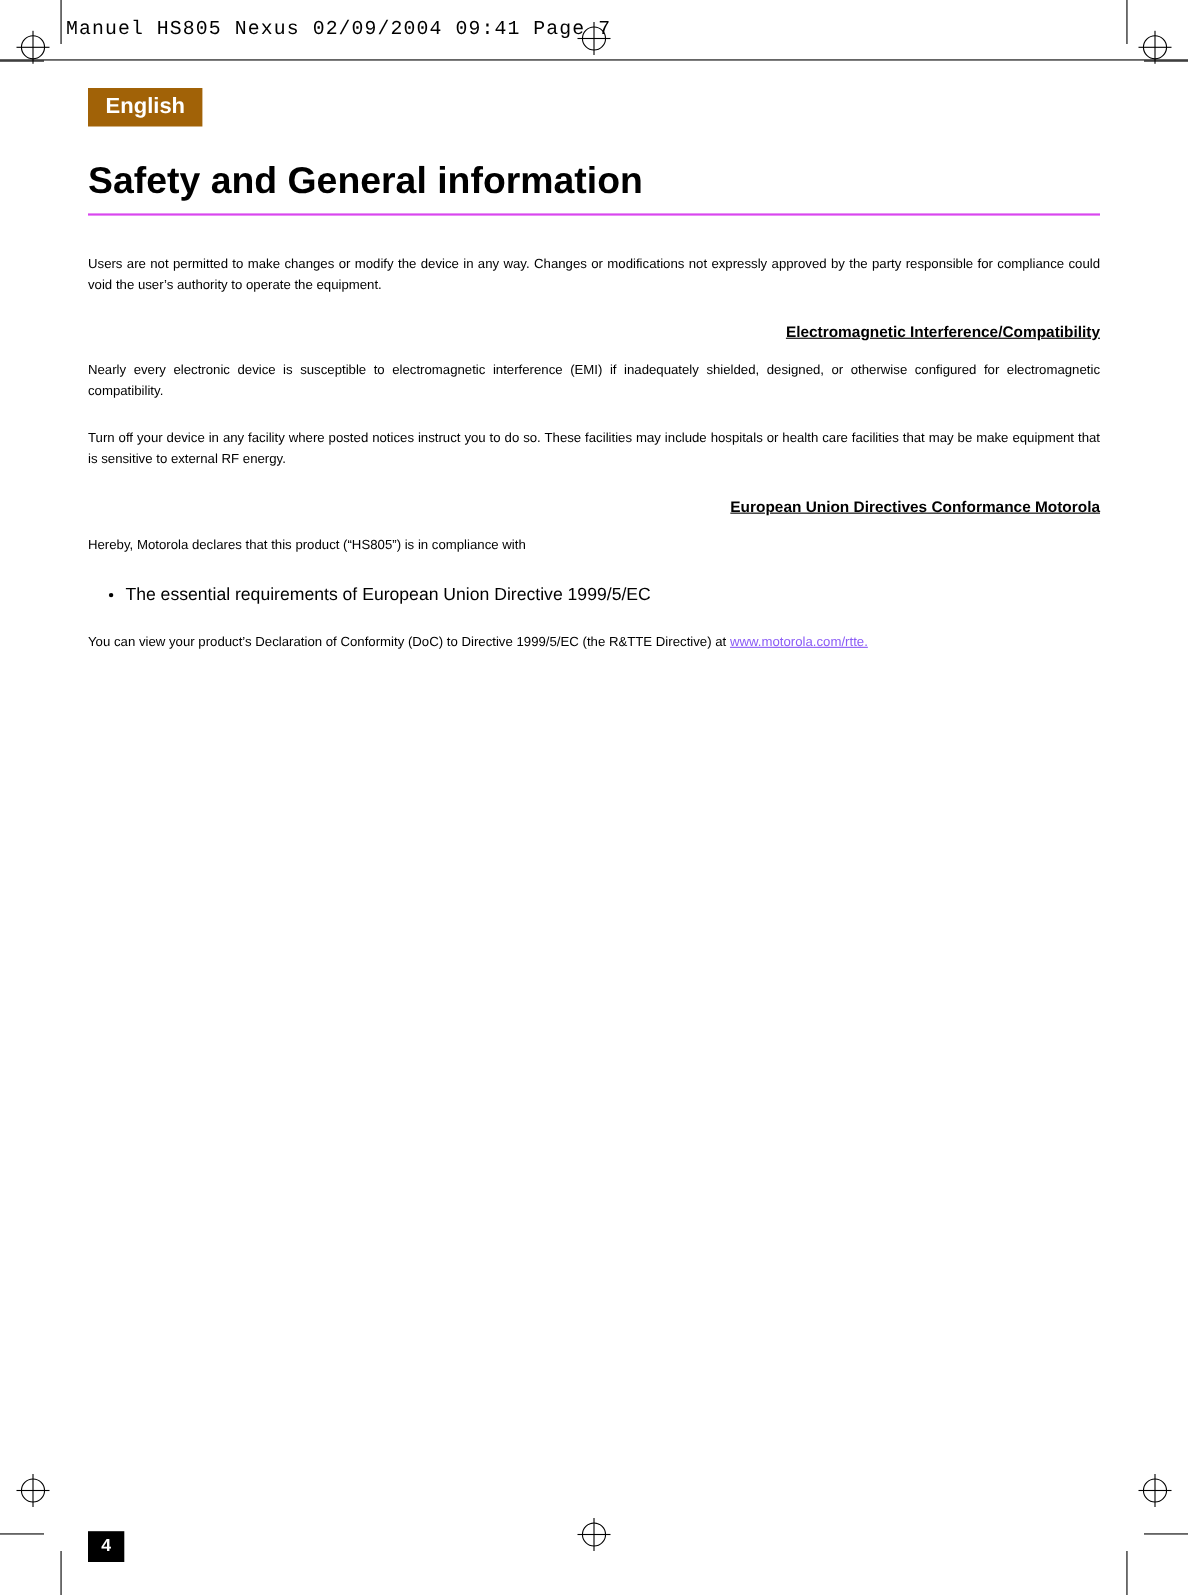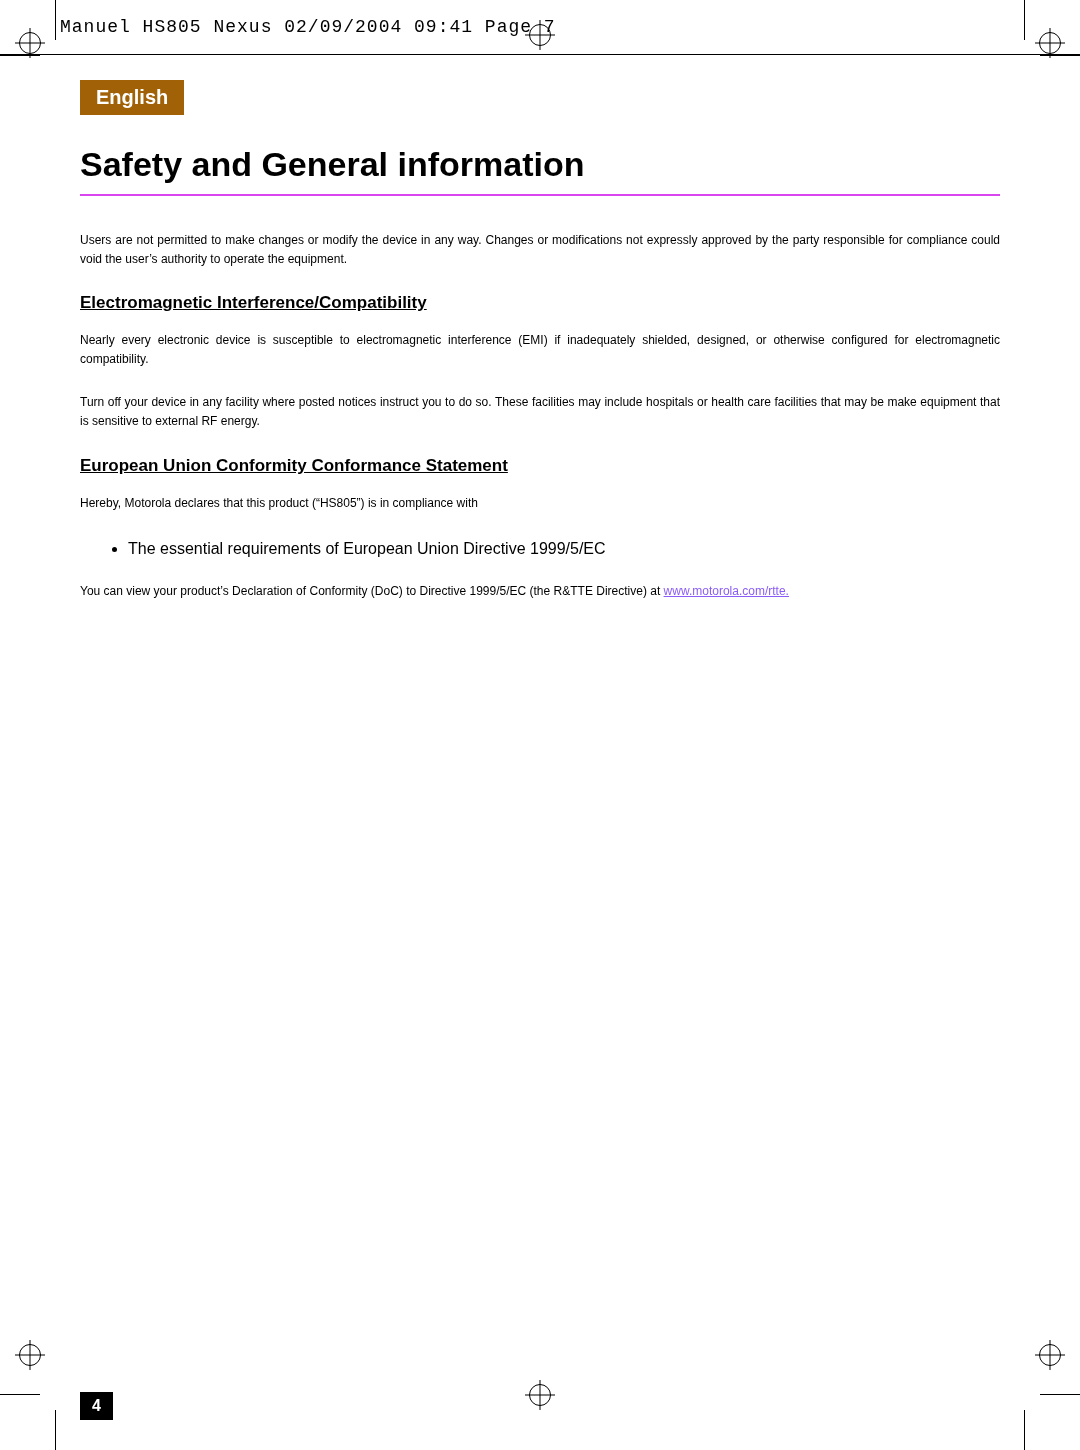--- a/index.html
+++ b/index.html
@@ -233,32 +233,33 @@
       font-size: 12px;
       line-height: 1.55;
       color: #000;
       text-align: justify;
       margin-bottom: 25px;
       font-family: Arial, Helvetica, sans-serif;
     }
 
     
     .section-heading {
-      font-size: 17px;
+      font-size: 14px;
       font-weight: bold;
       text-decoration: underline;
       color: #000;
       margin-bottom: 18px;
       margin-top: 10px;
       font-family: Arial, Helvetica, sans-serif;
+      text-align: right;
     }
 
     
     .bullet-list {
-      margin-left: 48px;
+      margin-left: 34px;
       margin-bottom: 20px;
     }
 
     .bullet-list li {
       font-size: 16px;
       line-height: 1.55;
       color: #000;
       list-style-type: disc;
       margin-bottom: 4px;
       font-family: Arial, Helvetica, sans-serif;
@@ -340,21 +341,21 @@
     
     <h2 class="section-heading">Electromagnetic Interference/Compatibility</h2>
 
     
     <p class="body-text">Nearly every electronic device is susceptible to electromagnetic interference (EMI) if inadequately shielded, designed, or otherwise configured for electromagnetic compatibility.</p>
 
     
     <p class="body-text">Turn off your device in any facility where posted notices instruct you to do so. These facilities may include hospitals or health care facilities that may be make equipment that is sensitive to external RF energy.</p>
 
     
-    <h2 class="section-heading">European Union Conformity Conformance Statement</h2>
+    <h2 class="section-heading">European Union Directives Conformance Motorola</h2>
 
     
     <p class="body-text">Hereby, Motorola declares that this product (“HS805”) is in compliance with</p>
     <ul class="bullet-list">
       <li>The essential requirements of European Union Directive 1999/5/EC</li>
     </ul>
 
     
     <p class="body-text">
       <span>You can view your product’s Declaration of Conformity (DoC) to Directive 1999/5/EC (the R&amp;TTE Directive) at </span><span class="link-text">www.motorola.com/rtte.</span>

